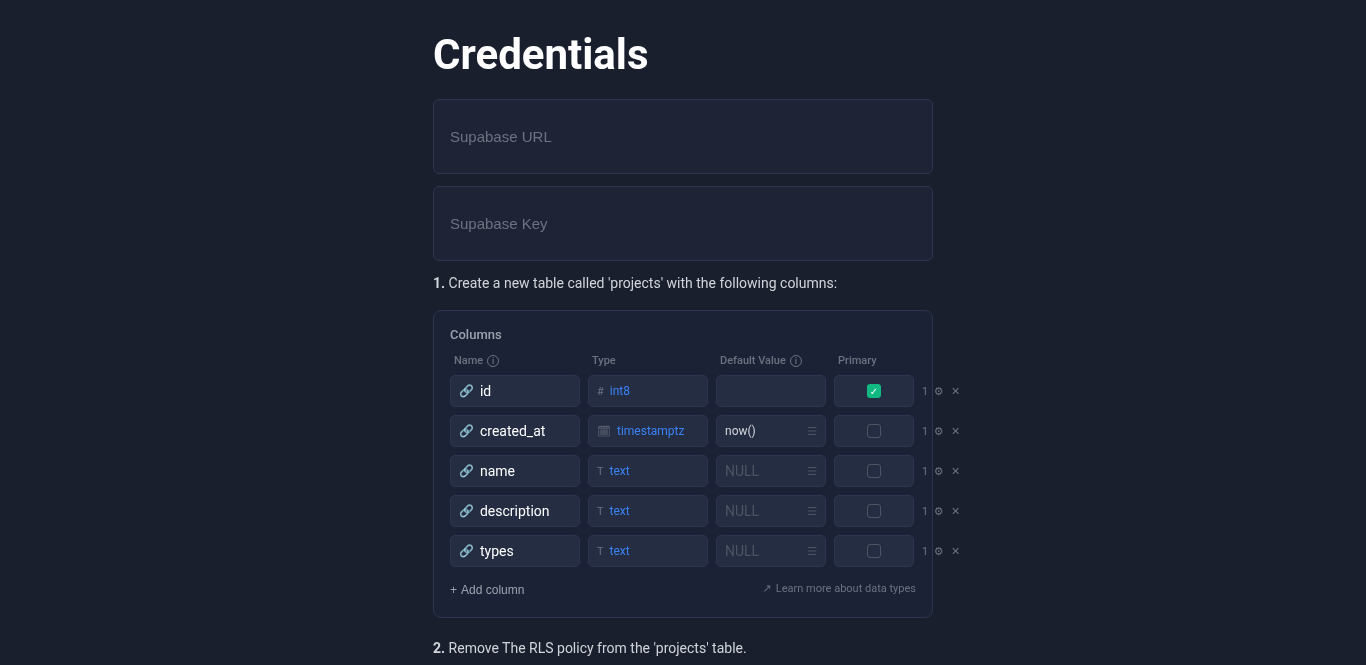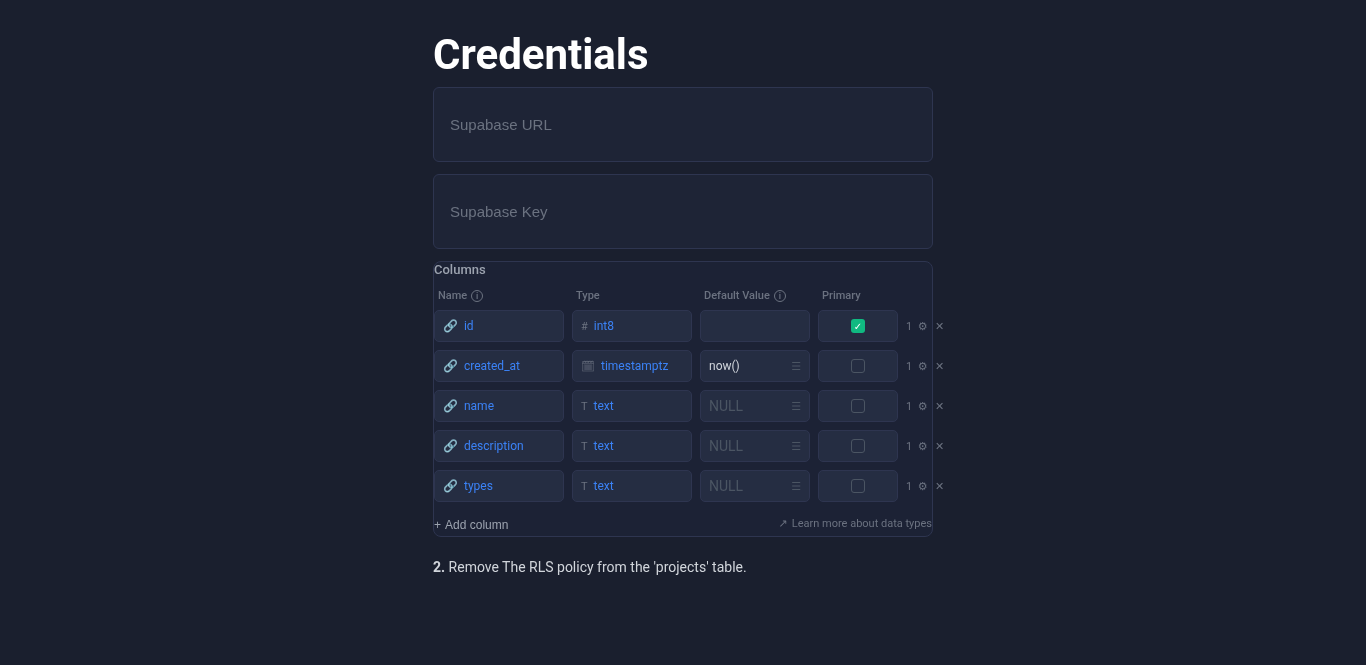--- a/index.html
+++ b/index.html
@@ -13,21 +13,21 @@
       padding: 30px 20px;
     }
     .container {
       width: 500px;
       max-width: 100%;
     }
     .page-title {
       font-size: 42px;
       font-weight: 700;
       color: #ffffff;
-      margin-bottom: 8px;
+      margin-bottom: 20px;
     }
     .input-field {
       width: 100%;
       padding: 28px 16px;
       background-color: #1e2436;
       border: 1px solid #2e3550;
       border-radius: 6px;
       color: #6b7280;
       font-size: 15px;
       margin-bottom: 12px;
@@ -49,20 +49,21 @@
       margin-bottom: 16px;
       line-height: 1.5;
     }
     .instruction-text strong {
       font-weight: 700;
     }
     .table-container {
       background-color: #1c2235;
       border: 1px solid #2e3550;
       border-radius: 8px;
+      padding: 16px;
       margin-bottom: 20px;
     }
     .columns-label {
       font-size: 13px;
       color: #9ca3af;
       font-weight: 500;
       margin-bottom: 12px;
     }
     .col-headers {
       display: grid;
@@ -103,22 +104,22 @@
       border-radius: 5px;
       padding: 6px 8px;
       font-size: 12px;
       color: #d1d5db;
       display: flex;
       align-items: center;
       gap: 6px;
       height: 32px;
     }
     .cell-name {
-      font-size: 12px;
-      color: #3b82f6;
+      font-size: 14px;
+      color: #ffffff;
     }
     .cell-type {
       color: #3b82f6;
       font-size: 12px;
     }
     .type-icon {
       color: #6b7280;
       font-size: 11px;
     }
     .cell-primary {
@@ -214,20 +215,24 @@
 
 <div class="container">
 
   <h1 class="page-title">Credentials</h1>
 
   <input class="input-field" type="text" placeholder="Supabase URL" style="">
 
   <input class="input-field" type="text" placeholder="Supabase Key" style="">
 
 
+  <p class="instruction-text">
+    <strong>1.</strong>
+    <span> Create a new table called 'projects' with the following columns:</span>
+  </p>
 
   <div class="table-container">
     <div class="columns-label">Columns</div>
 
     <div class="col-headers">
       <div class="col-header">
         <span>Name</span>
         <span class="info-icon">i</span>
       </div>
       <div class="col-header">

